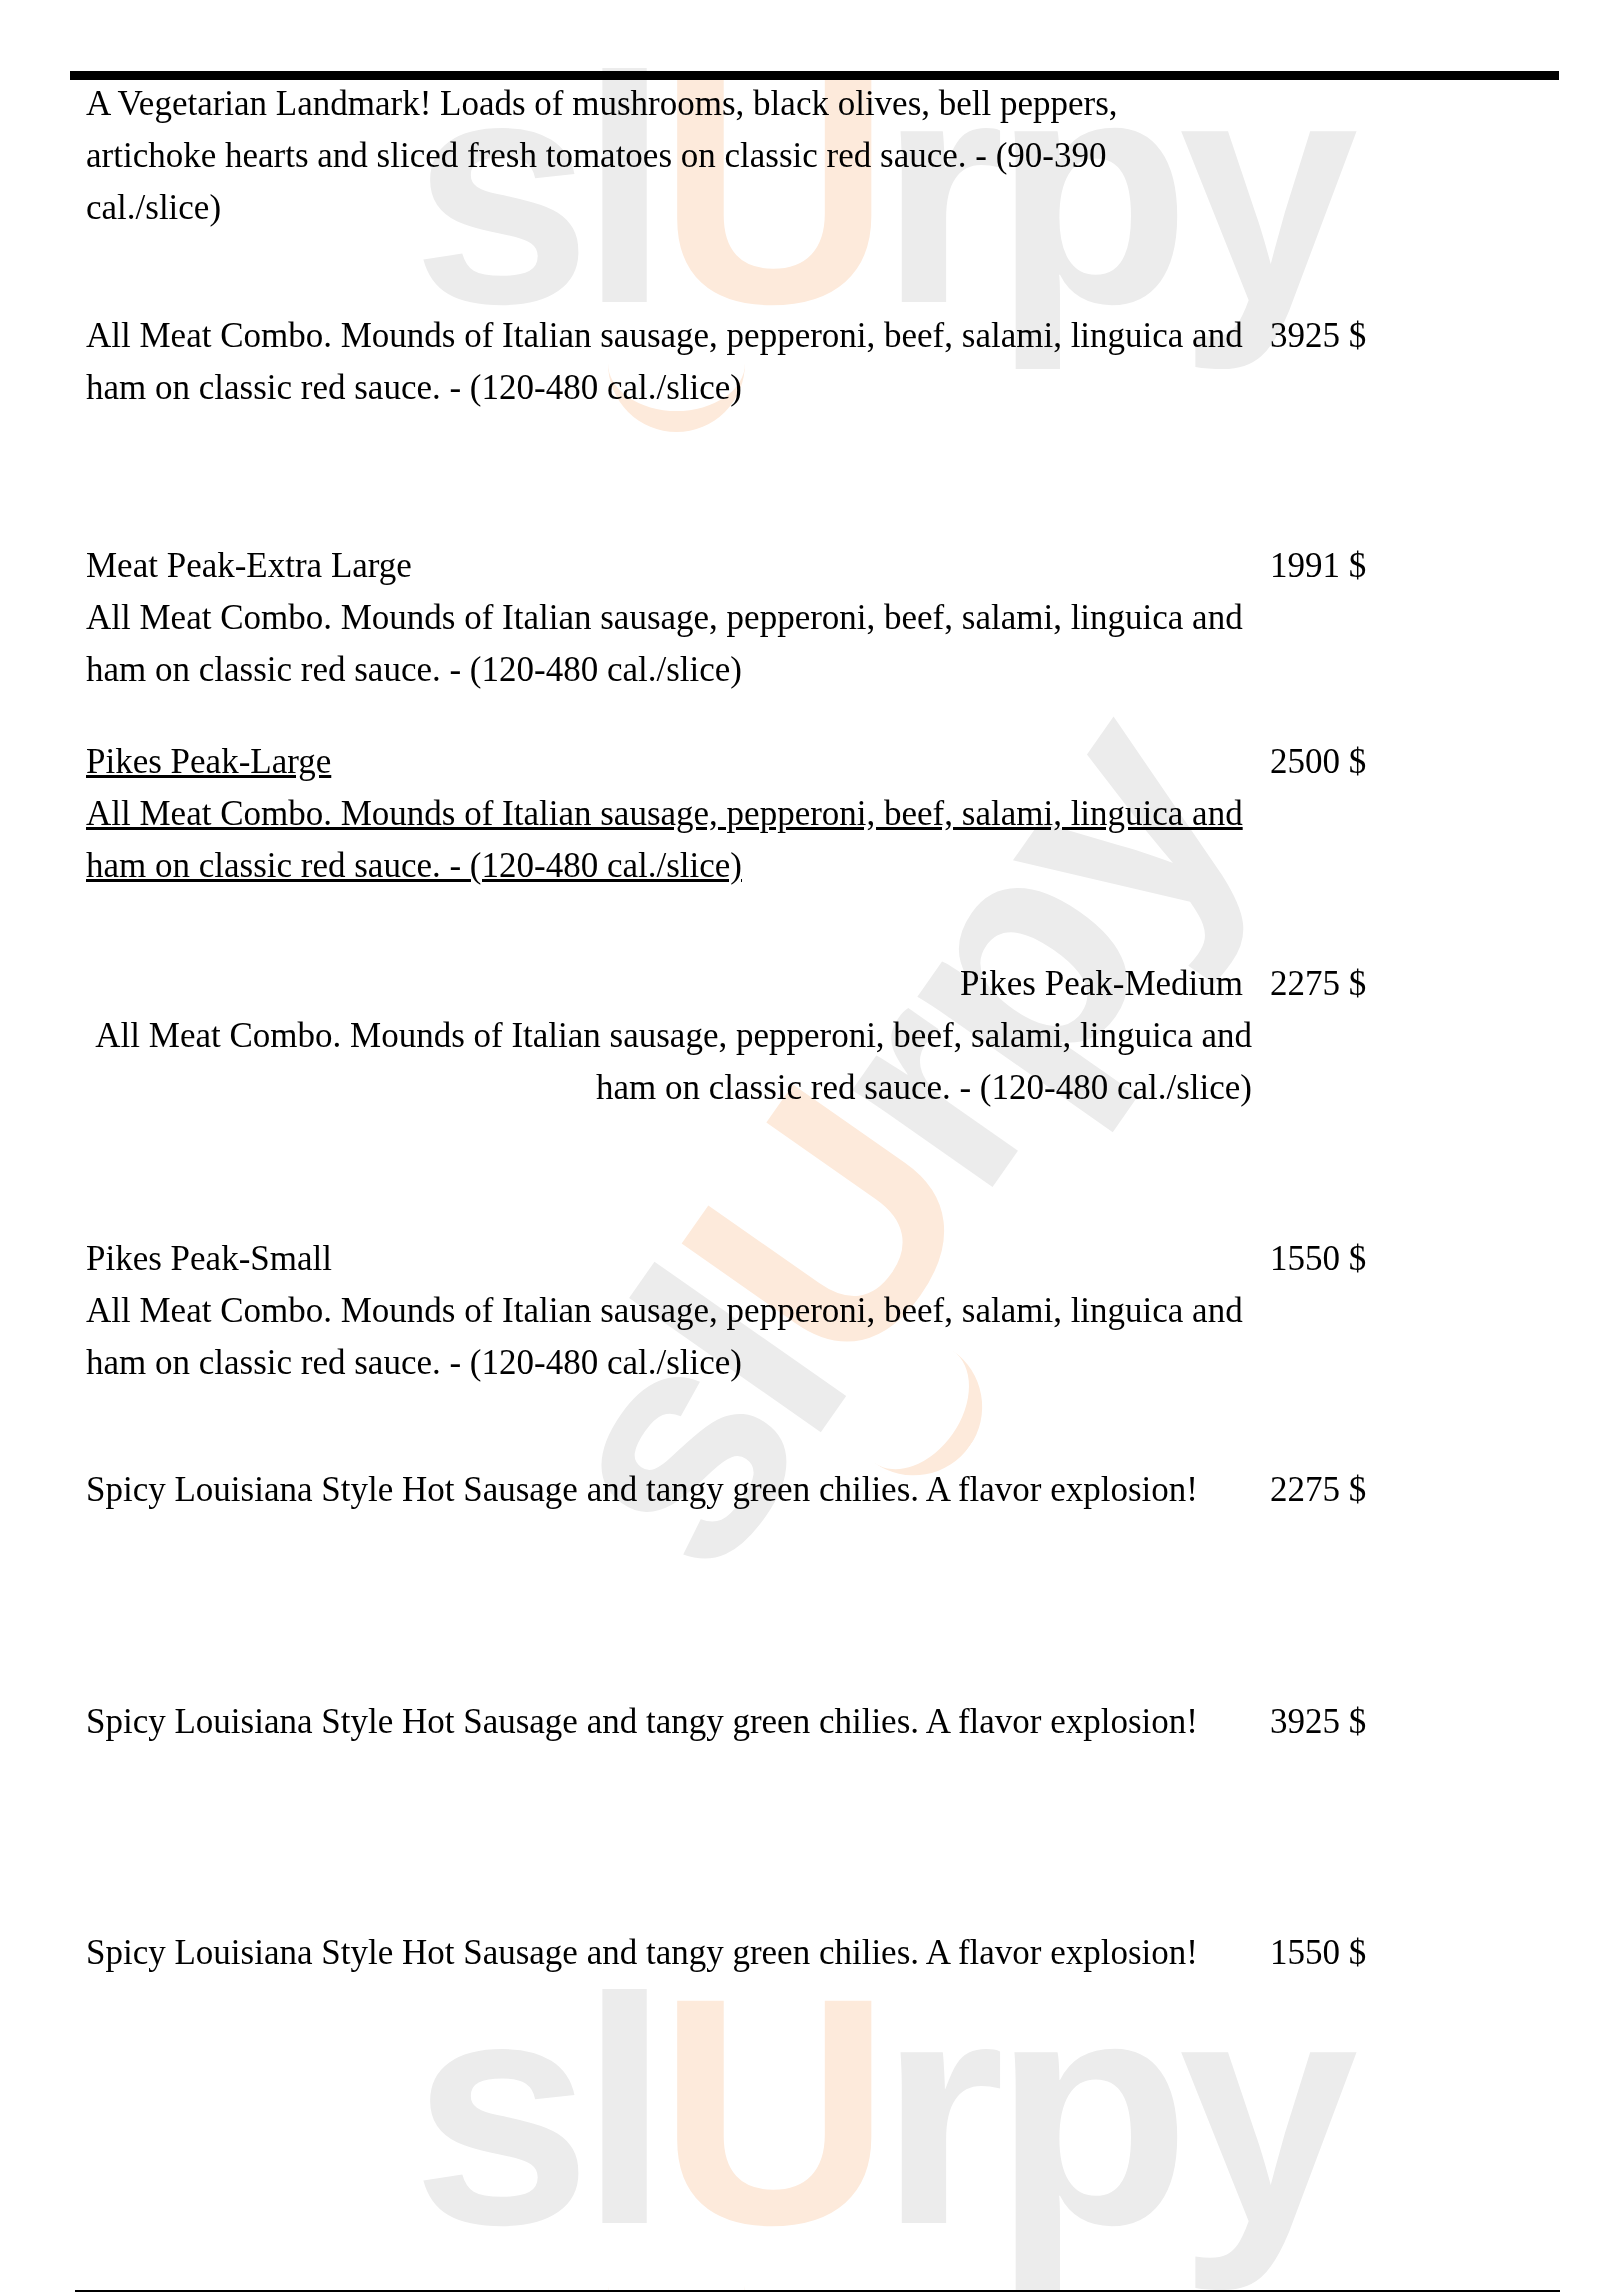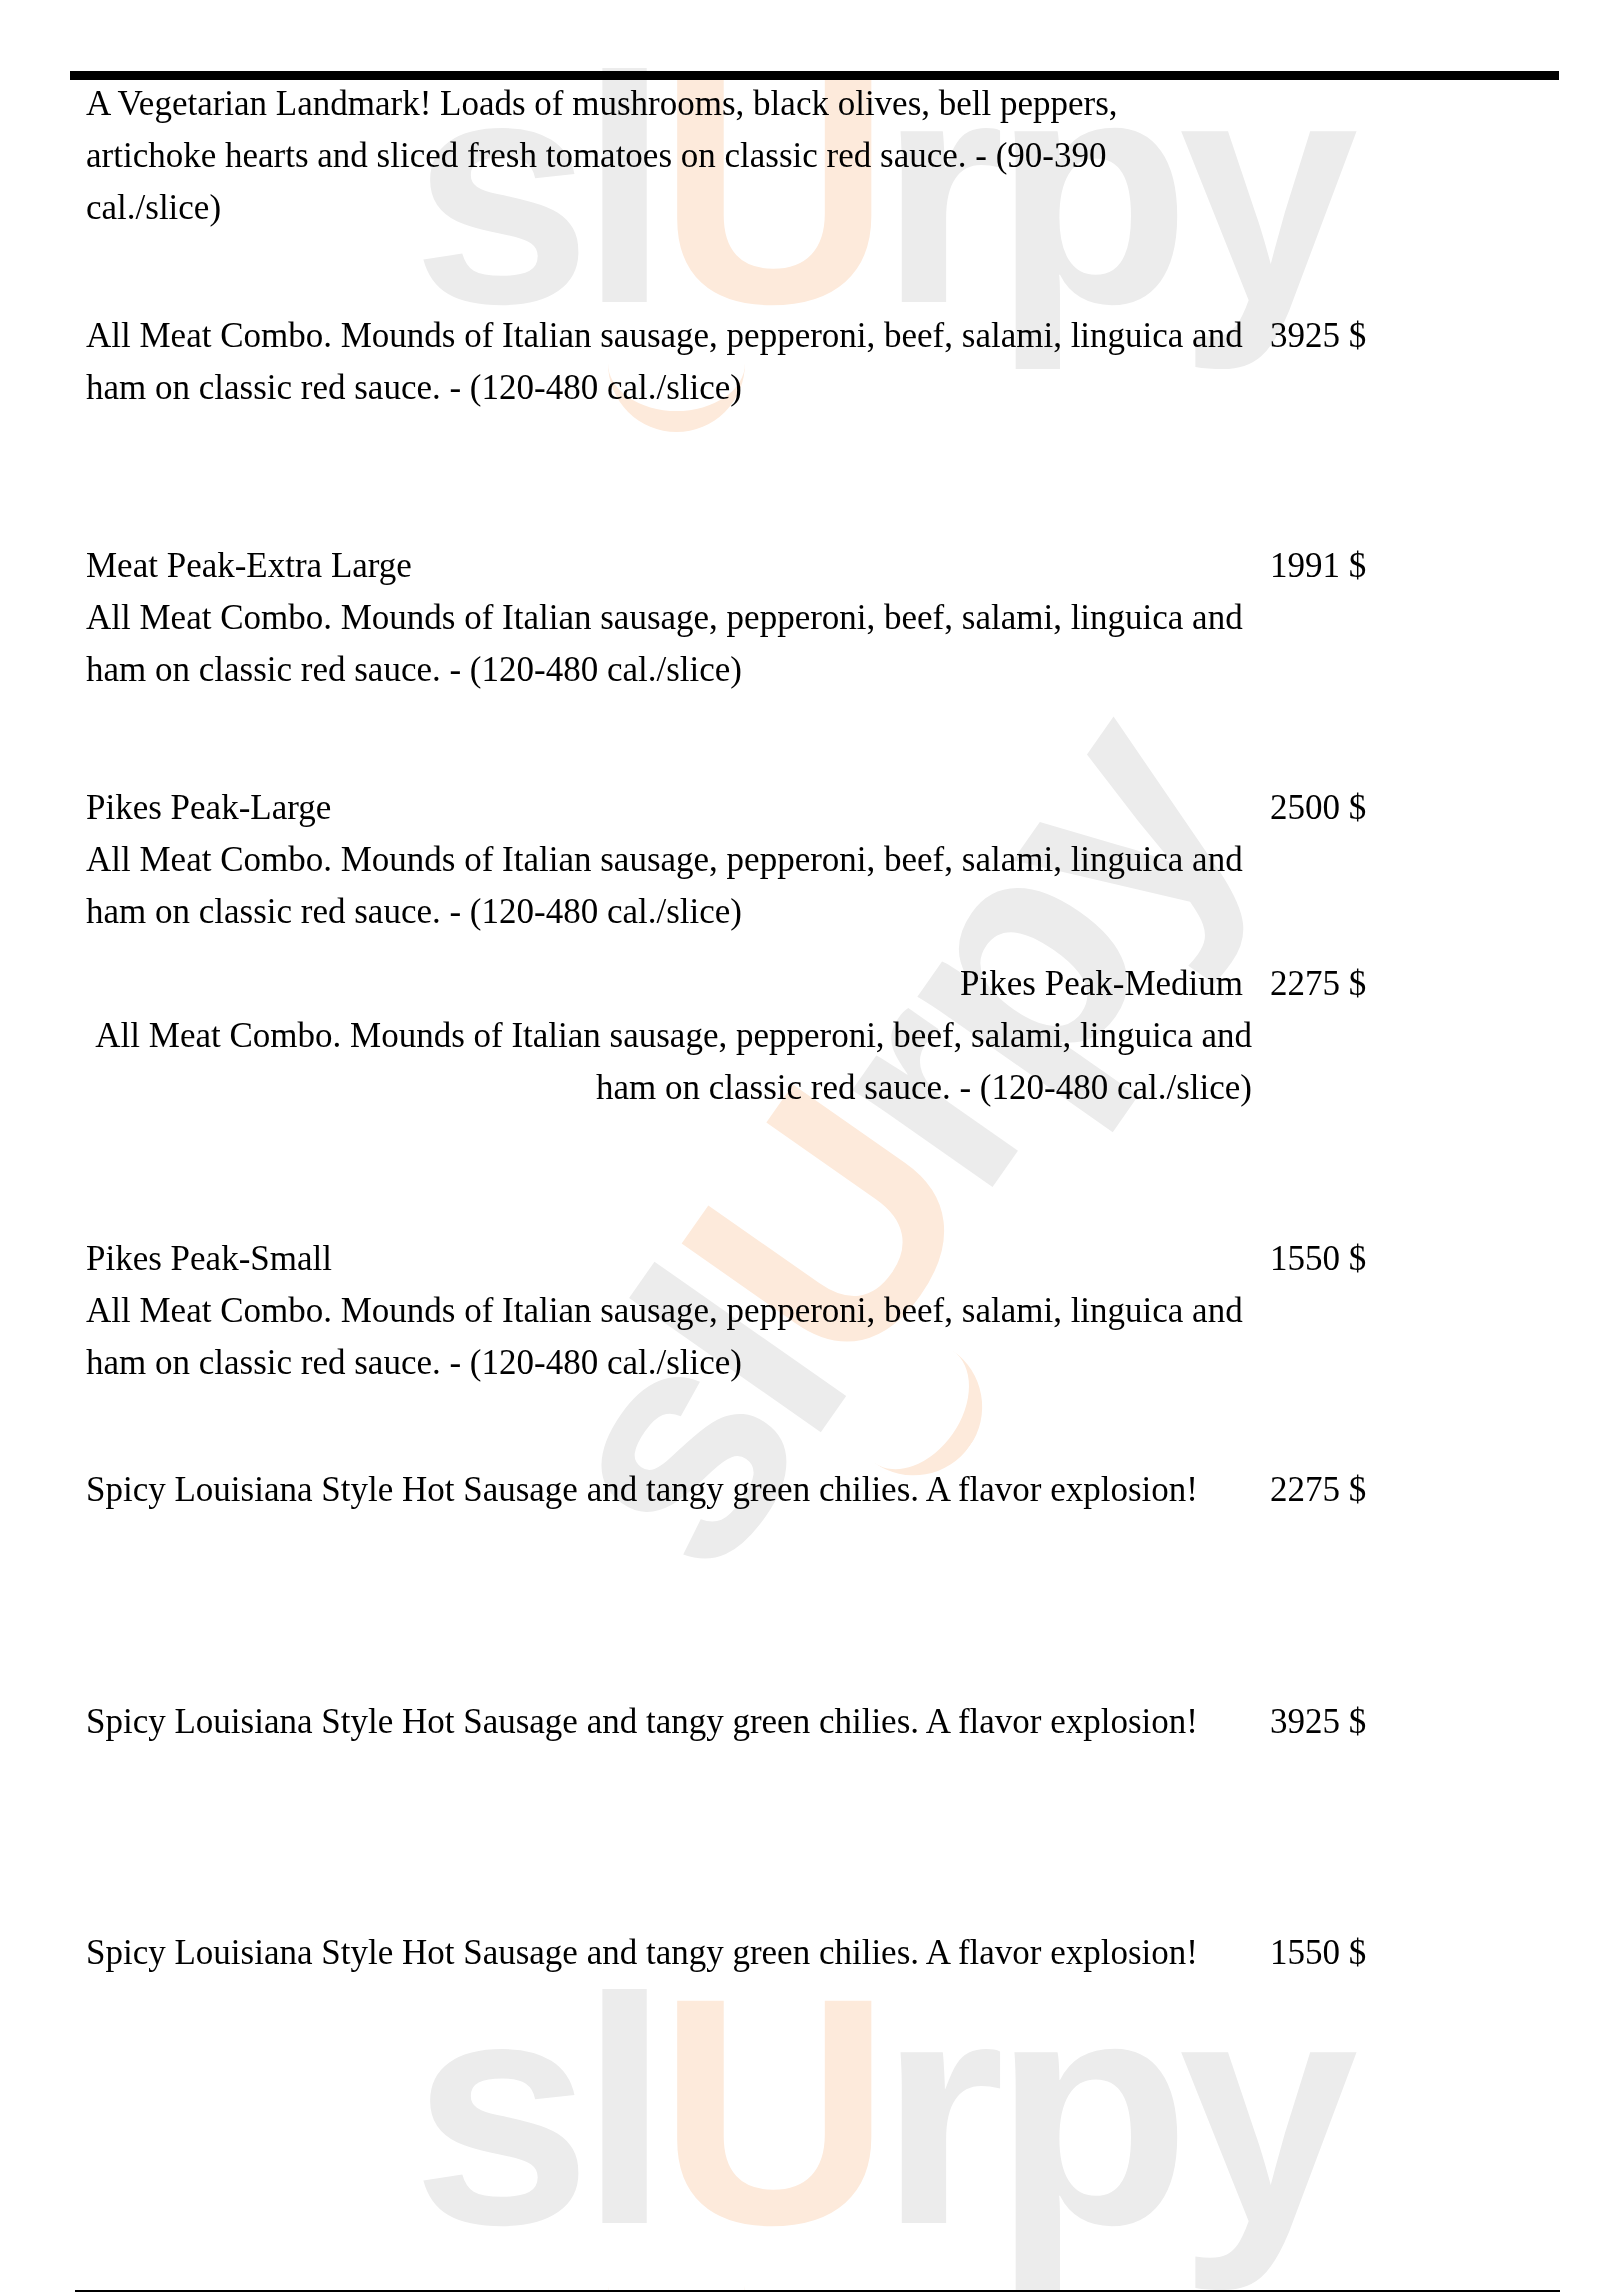--- a/index.html
+++ b/index.html
@@ -41,21 +41,21 @@
 
 <div class="row" style="top:310px;">
   <span class="desc">All Meat Combo. Mounds of Italian sausage, pepperoni, beef, salami, linguica and ham on classic red sauce. - (120-480 cal./slice)</span>
   <span class="price">3925 $</span>
 </div>
 <div class="row" style="top:540px;">
   <span class="name">Meat Peak-Extra Large</span>
   <span class="desc">All Meat Combo. Mounds of Italian sausage, pepperoni, beef, salami, linguica and ham on classic red sauce. - (120-480 cal./slice)</span>
   <span class="price">1991 $</span>
 </div>
-<div class="row" style="top:782px;">
+<div class="row" style="top:736px;text-decoration:underline;">
   <span class="name">Pikes Peak-Large</span>
   <span class="desc">All Meat Combo. Mounds of Italian sausage, pepperoni, beef, salami, linguica and ham on classic red sauce. - (120-480 cal./slice)</span>
   <span class="price">2500 $</span>
 </div>
 <div class="row" style="top:958px;text-align:right;">
   <span class="name">Pikes Peak-Medium</span>
   <span class="desc">All Meat Combo. Mounds of Italian sausage, pepperoni, beef, salami, linguica and ham on classic red sauce. - (120-480 cal./slice)</span>
   <span class="price">2275 $</span>
 </div>
 <div class="row" style="top:1233px;">

